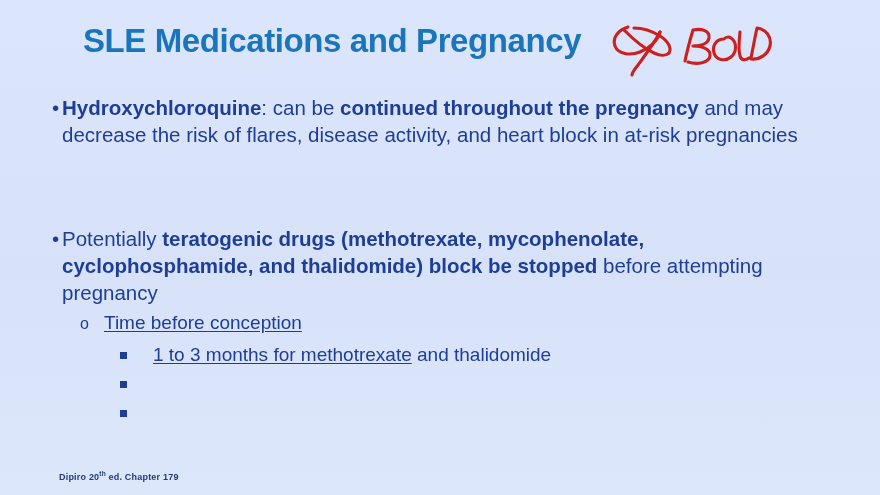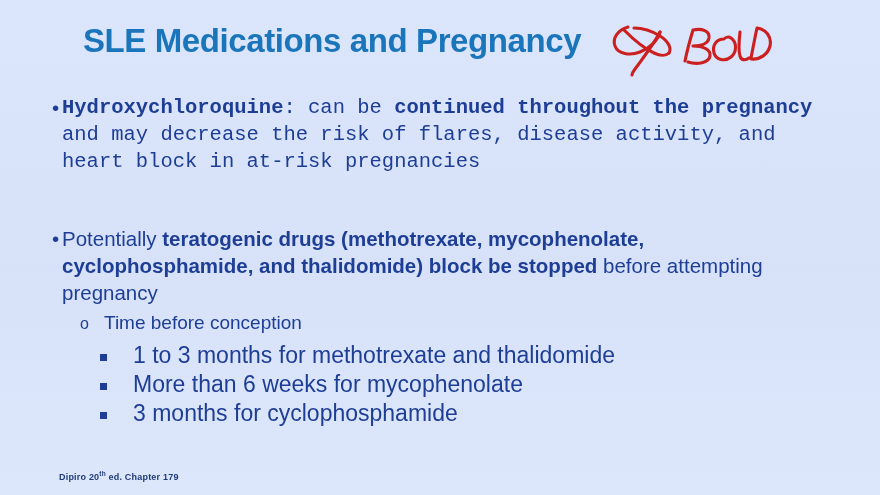--- a/index.html
+++ b/index.html
@@ -63,21 +63,21 @@
     padding-left: 10px;
   }
   b { font-weight: bold; }
 
   
   #bullet1 {
     left: 52px;
     top: 94px;
     width: 790px;
   }
-  #bullet1 .txt { text-indent: 0; font-family: Liberation Mono, monospace; }
+  #bullet1 .txt { text-indent: 0; }
 
   
   #bullet2 {
     left: 52px;
     top: 225px;
     width: 720px;
   }
 
   
   .lvl2 {
@@ -87,28 +87,28 @@
     color: #1e3e96;
     font-size: 19px;
     line-height: 26px;
     white-space: nowrap;
   }
   .lvl2 .marker {
     display: inline-block;
     width: 24px;
     font-size: 16px;
   }
-  .u { text-underline-offset: 2px; }
+  .u { text-decoration: underline; text-underline-offset: 2px; }
 
   
   .lvl3 {
     position: absolute;
-    left: 100px;
+    left: 120px;
     color: #1e3e96;
-    font-size: 23px;
+    font-size: 19px;
     line-height: 26px;
     white-space: nowrap;
   }
   .lvl3 .marker {
     display: inline-block;
     width: 33px;
     vertical-align: middle;
   }
   .sq {
     display: inline-block;
@@ -176,22 +176,22 @@
 
   <div class="lvl2">
     <span class="marker">o</span><span class="u">Time before conception</span>
   </div>
 
   <div class="lvl3" id="sub1">
     <span class="marker"><span class="sq"></span></span><span class="u">1 to 3 months for methotrexate</span><span> and thalidomide</span>
   </div>
 
   <div class="lvl3" id="sub2">
-    <span class="marker"><span class="sq"></span></span><span class="u">More than 6 weeks for mycophenolate</span><span></span>
+    <span class="marker"><span class="sq"></span></span><span></span>
   </div>
 
   <div class="lvl3" id="sub3">
-    <span class="marker"><span class="sq"></span></span><span class="u"></span><span>3 months for cyclophosphamide</span>
+    <span class="marker"><span class="sq"></span></span><span class="u"></span>
   </div>
 
   <div class="footer"><span>Dipiro 20</span><sup>th</sup><span> ed. Chapter 179</span></div>
 
 </div>
 
 </body></html>

